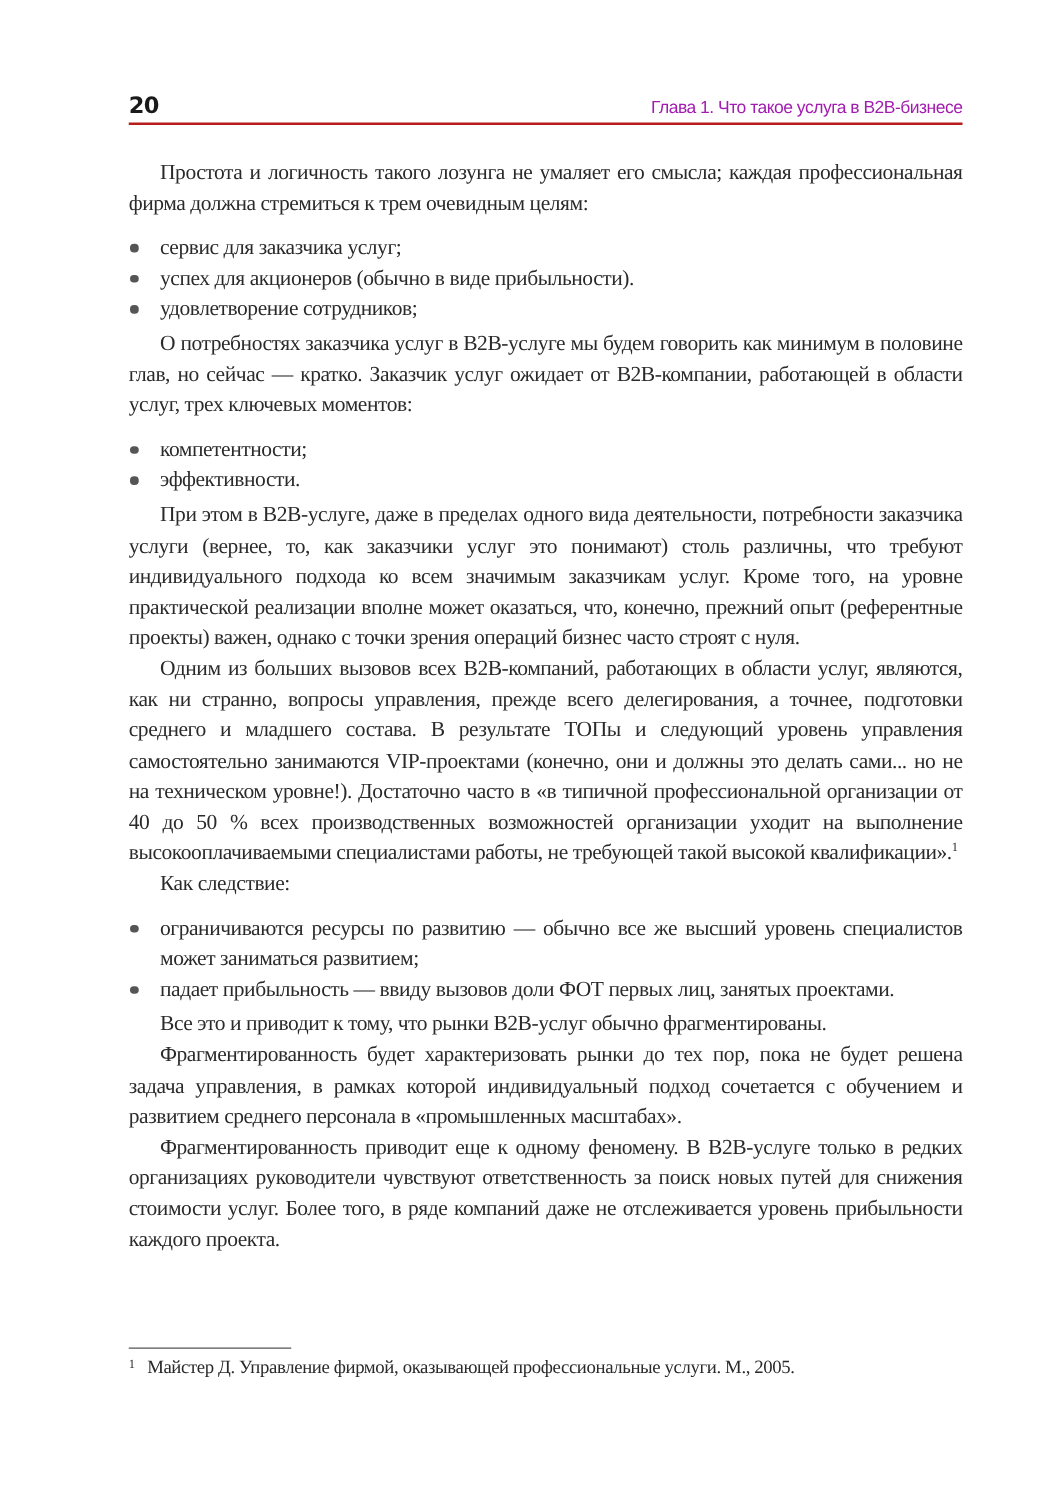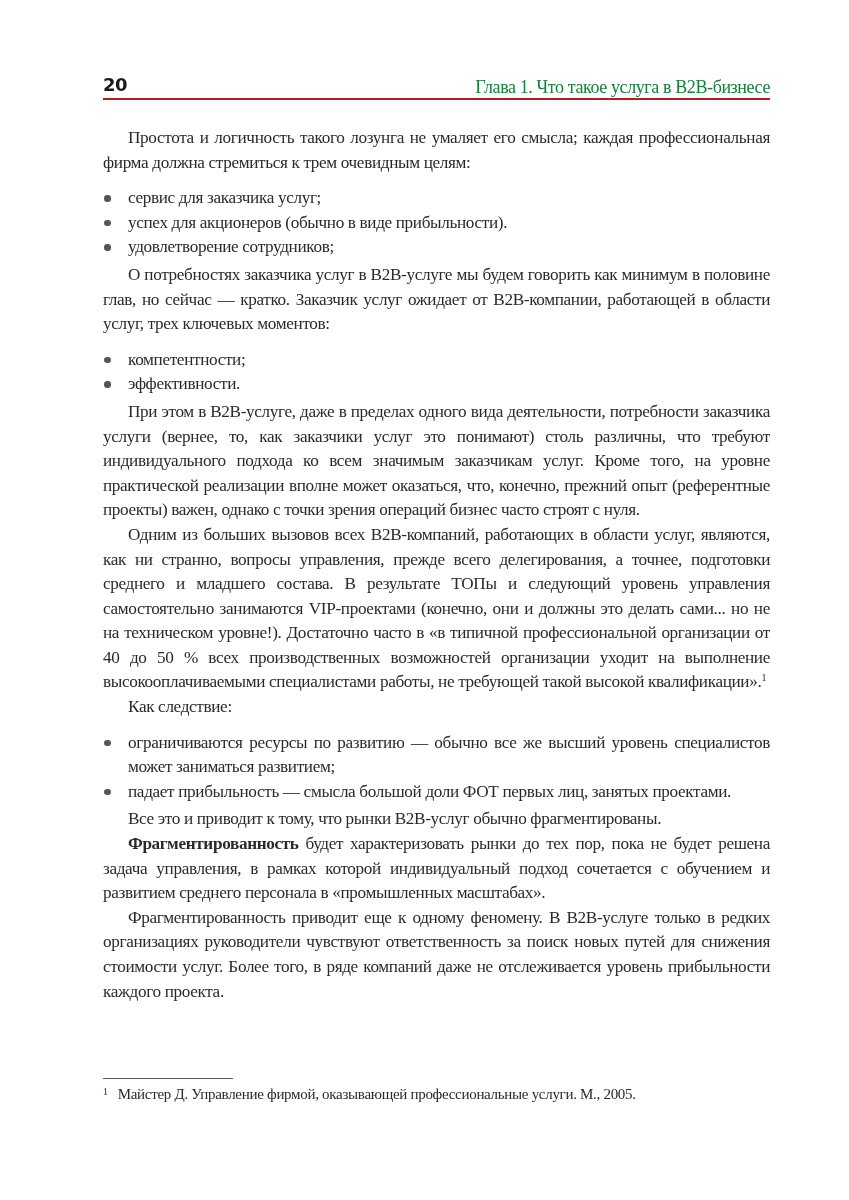--- a/index.html
+++ b/index.html
@@ -14,35 +14,35 @@
     border-bottom: 2px solid #b91c1c;
     font-family: "Liberation Sans", "DejaVu Sans", sans-serif;
   }
   .page-number {
     position: absolute; left: 0; top: 0;
     font-size: 18px; font-weight: bold; color: #1a1a1a;
     font-family: "DejaVu Sans", sans-serif; letter-spacing: -0.5px;
   }
   .chapter-title {
     position: absolute; right: 0; top: 3px;
-    font-size: 18px; color: #15803d; letter-spacing: -0.4px; font-family: Liberation Serif, serif;
+    font-size: 14px; color: #a21caf; letter-spacing: -0.4px;
   }
   .body { position: absolute; top: 126px; left: 0; width: 667px; }
   .body p, .body li {
     font-size: 17.2px; line-height: 24.6px; margin: 0;
     text-align: justify; text-align-last: auto; letter-spacing: -0.35px;
   }
   .body p.ind { text-indent: 25px; }
   ul.bl { list-style: none; margin: 11px 0 3px 0; padding: 0; }
   ul.bl li { position: relative; padding-left: 25px; }
   ul.bl li .dot {
     position: absolute; left: 1px; top: 9px; width: 6.5px; height: 6.5px;
     border-radius: 50%; background: #555;
   }
-  .b { font-weight: bold; }
+  .b { font-weight: normal; }
   sup { font-size: 10px; line-height: 0; vertical-align: 6px; }
   .fn-rule {
     position: absolute; top: 1078px; left: 0; width: 130px; height: 0;
     border-top: 1.2px solid #555;
   }
   .footnote {
     position: absolute; top: 1082px; left: 0; width: 667px;
     font-size: 15px; line-height: 20px; letter-spacing: -0.3px;
   }
   .footnote .mark { font-size: 10px; vertical-align: 4px; margin-right: 10px; }
@@ -70,21 +70,21 @@
     <ul class="bl">
       <li><span class="dot"></span><span>компетентности;</span></li>
       <li><span class="dot"></span><span>эффективности.</span></li>
     </ul>
 
     <p class="ind">При этом в B2B-услуге, даже в пределах одного вида деятельности, потребности заказчика услуги (вернее, то, как заказчики услуг это понимают) столь различны, что требуют индивидуального подхода ко всем значимым заказчикам услуг. Кроме того, на уровне практической реализации вполне может оказаться, что, конечно, прежний опыт (референтные проекты) важен, однако с точки зрения операций бизнес часто строят с нуля.</p>
     <p class="ind"><span>Одним из больших вызовов всех B2B-компаний, работающих в области услуг, являются, как ни странно, вопросы управления, прежде всего делегирования, а точнее, подготовки среднего и младшего состава. В результате ТОПы и следующий уровень управления самостоятельно занимаются VIP-проектами (конечно, они и должны это делать сами... но не на техническом уровне!). Достаточно часто в «в типичной профессиональной организации от 40 до 50 % всех производственных возможностей организации уходит на выполнение высокооплачиваемыми специалистами работы, не требующей такой высокой квалификации».</span><sup>1</sup></p>
     <p class="ind">Как следствие:</p>
     <ul class="bl">
       <li><span class="dot"></span><span>ограничиваются ресурсы по развитию — обычно все же высший уровень специалистов может заниматься развитием;</span></li>
-      <li><span class="dot"></span><span>падает прибыльность — смысла большой доли ФОТ первых лиц, занятых проектами.</span></li>
+      <li><span class="dot"></span><span>падает прибыльность — ввиду вызовов доли ФОТ первых лиц, занятых проектами.</span></li>
     </ul>
     <p class="ind">Все это и приводит к тому, что рынки B2B-услуг обычно фрагментированы.</p>
     <p class="ind"><span class="b">Фрагментированность</span><span> будет характеризовать рынки до тех пор, пока не будет решена задача управления, в рамках которой индивидуальный подход сочетается с обучением и развитием среднего персонала в «промышленных масштабах».</span></p>
     <p class="ind">Фрагментированность приводит еще к одному феномену. В B2B-услуге только в редких организациях руководители чувствуют ответственность за поиск новых путей для снижения стоимости услуг. Более того, в ряде компаний даже не отслеживается уровень прибыльности каждого проекта.</p>
   </div>
 
   <div class="fn-rule"></div>
   <div class="footnote">
     <span class="mark">1</span><span class="it">Майстер Д.</span><span> Управление фирмой, оказывающей профессиональные услуги. М., 2005.</span>
   </div>

